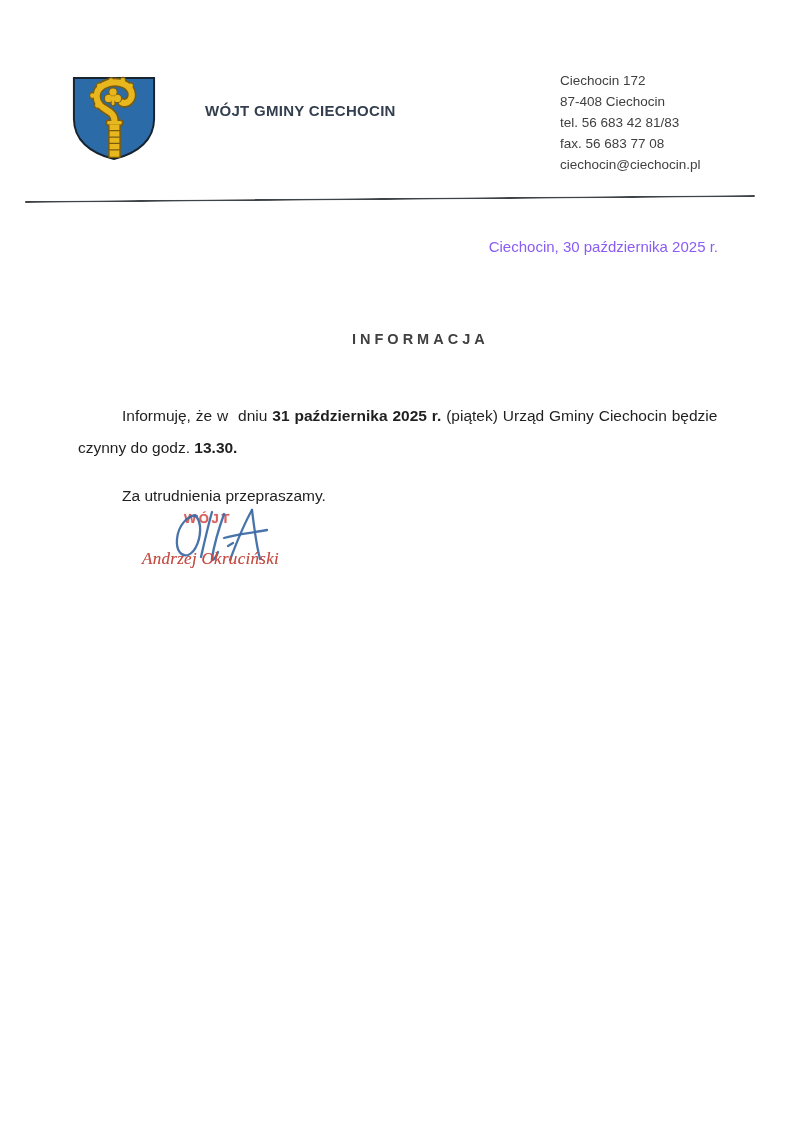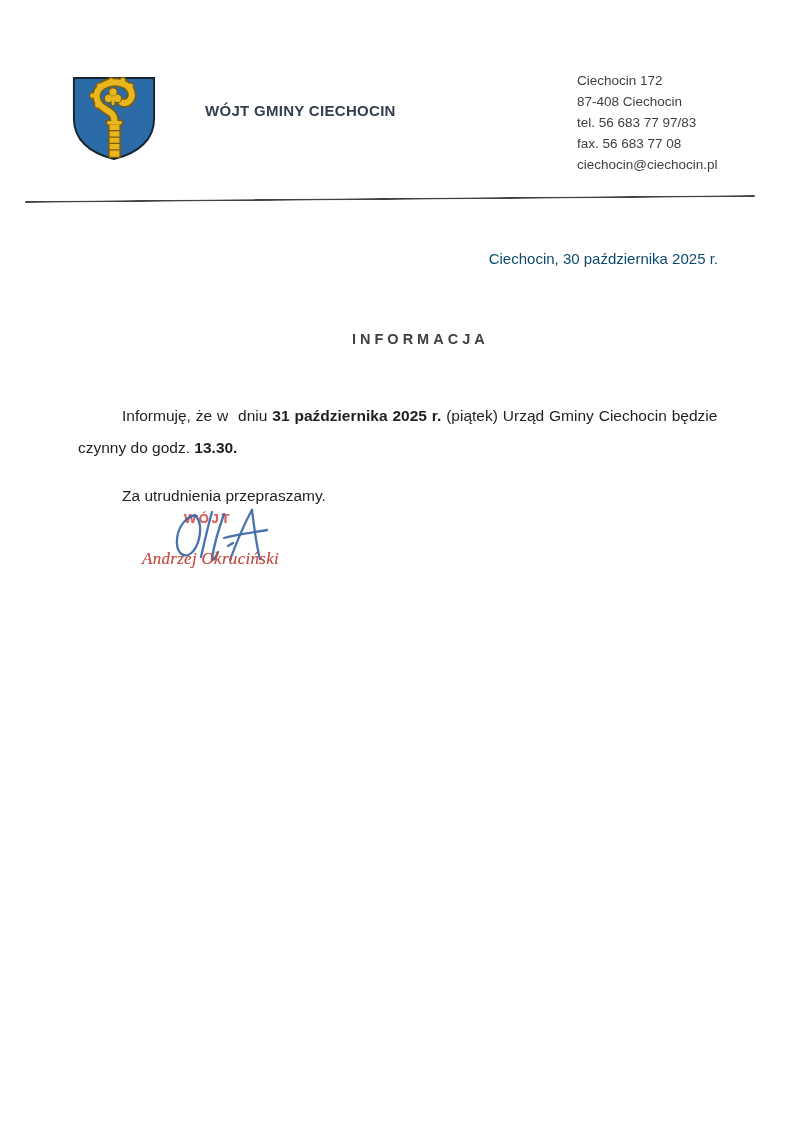--- a/index.html
+++ b/index.html
@@ -28,35 +28,35 @@
   .abs{position:absolute;}
 
   .coat{left:70px;top:74px;width:88px;height:90px;}
 
   .org-name{
     left:205px;top:102px;width:230px;
     font-size:15px;font-weight:bold;letter-spacing:.3px;
     color:var(--org-name);white-space:nowrap;
   }
   .contact{
-    left:577px;top:70px;
+    left:560px;top:70px;
     font-size:13.5px;line-height:21px;
     color:var(--contact-text);white-space:nowrap;
   }
 
   .rule{
     left:25px;top:201px;width:730px;height:0;
     border-top:2.6px solid var(--rule-color);
     transform:rotate(-0.47deg);transform-origin:left center;
     border-radius:2px;
   }
 
   .dateline{
     left:418px;top:238px;width:300px;
-    text-align:right;font-size:15px;color:#0c4a6e;white-space:nowrap;margin-top:12px;
+    text-align:right;font-size:15px;color:#8b5cf6;white-space:nowrap;
   }
 
   .doc-title{
     left:352px;top:331px;
     font-size:14.5px;font-weight:bold;letter-spacing:4px;
     color:#404040;white-space:nowrap;
   }
 
   .bodyline{font-size:15.5px;color:#1f1f1f;white-space:pre;}
   .line1{left:122px;top:407px;word-spacing:.6px;}
@@ -124,21 +124,21 @@
     <circle class="f-gold" cx="39.5" cy="24" r="3.7"></circle>
     <circle class="f-gold" cx="48.5" cy="24" r="3.7"></circle>
     <path class="g-gold" stroke-width="2.8" d="M44,23 L44,29.5"></path>
   </svg>
 
   <div class="abs org-name">WÓJT GMINY CIECHOCIN</div>
 
   <div class="abs contact">
     <div>Ciechocin 172</div>
     <div>87-408 Ciechocin</div>
-    <div>tel. 56 683 77 97/83</div>
+    <div>tel. 56 683 42 81/83</div>
     <div>fax. 56 683 77 08</div>
     <div>ciechocin@ciechocin.pl</div>
   </div>
 
   <div class="abs rule"></div>
 
   <div class="abs dateline">Ciechocin, 30 października 2025 r.</div>
 
   <div class="abs doc-title">INFORMACJA</div>
 

